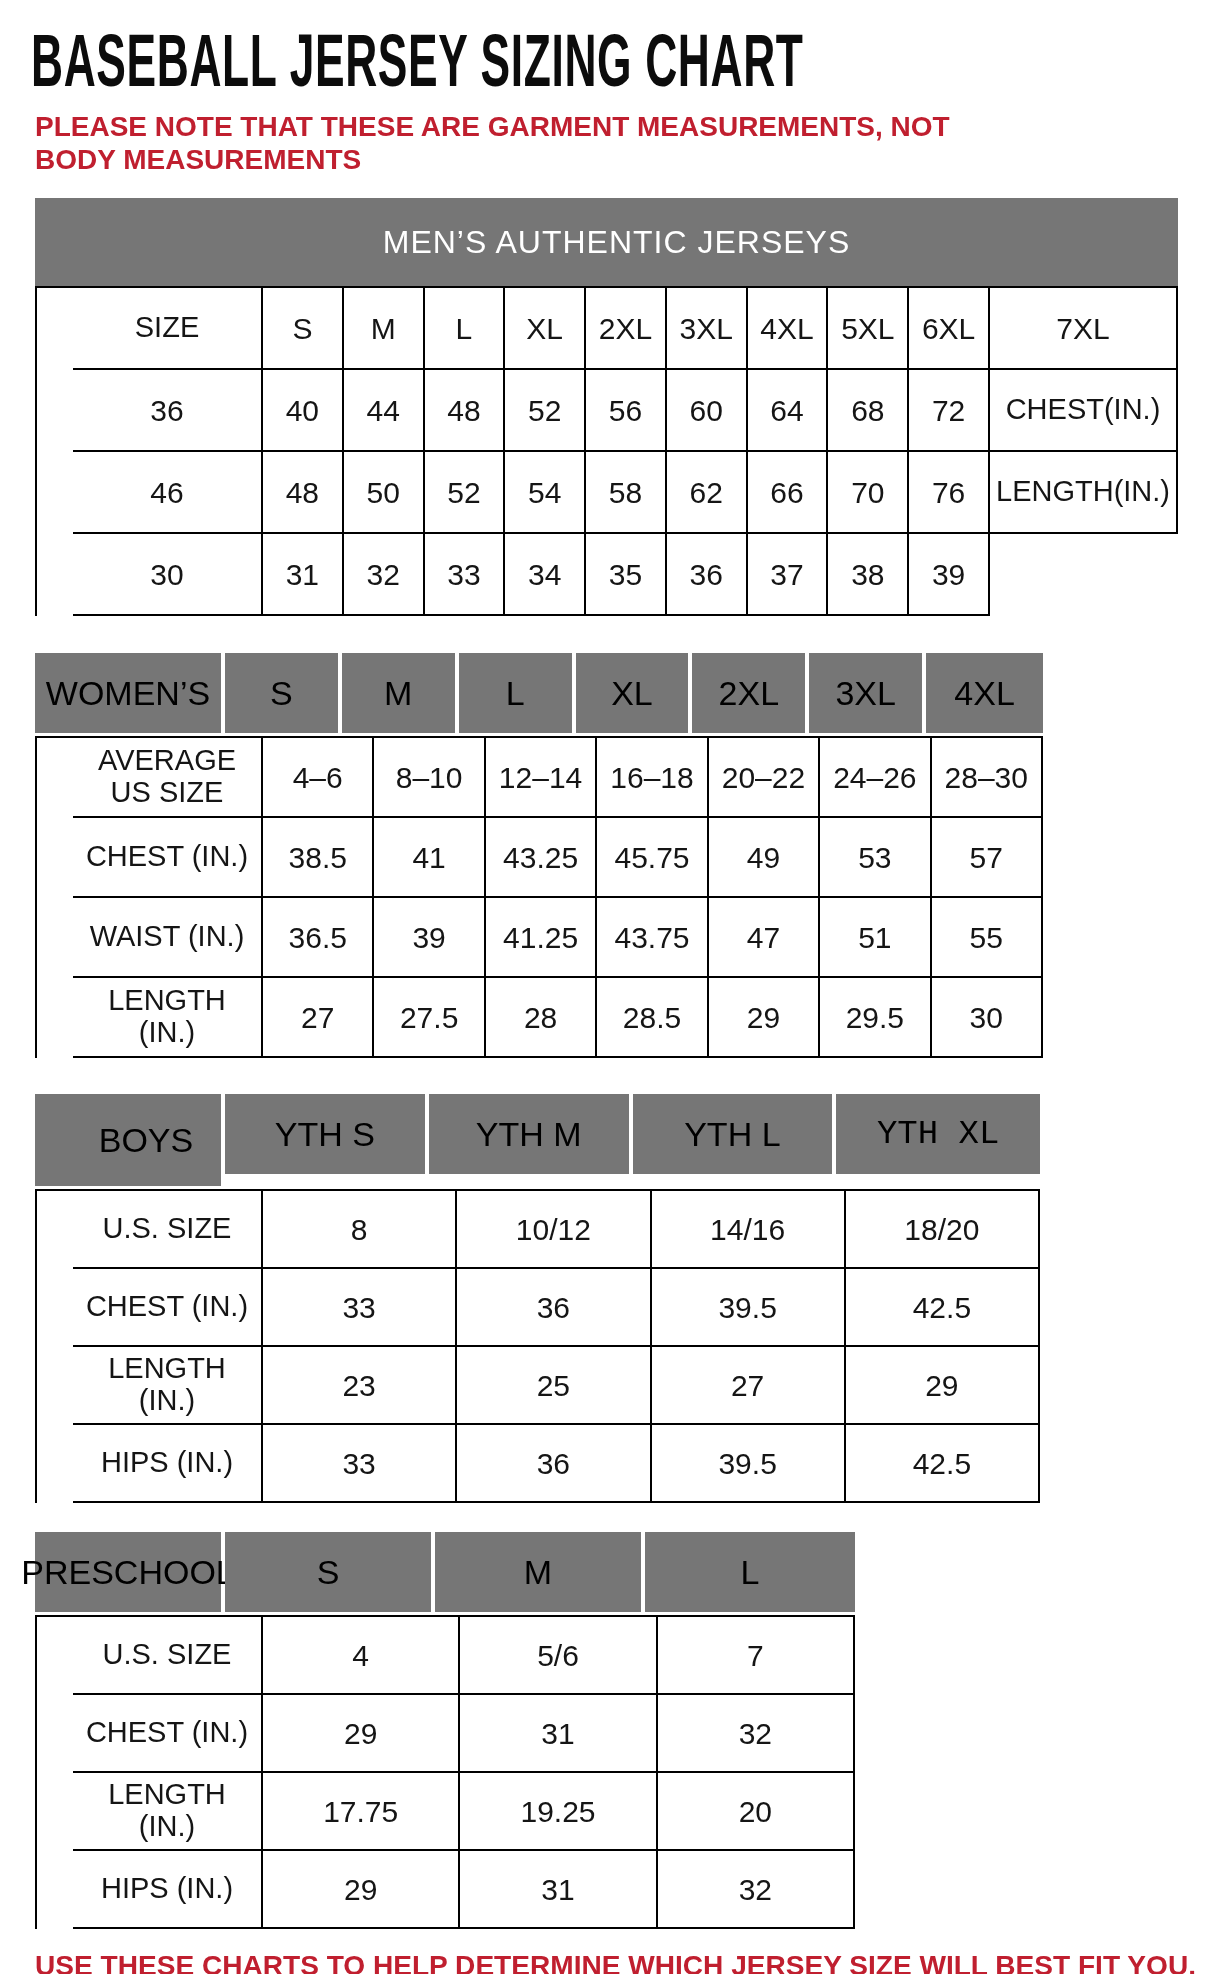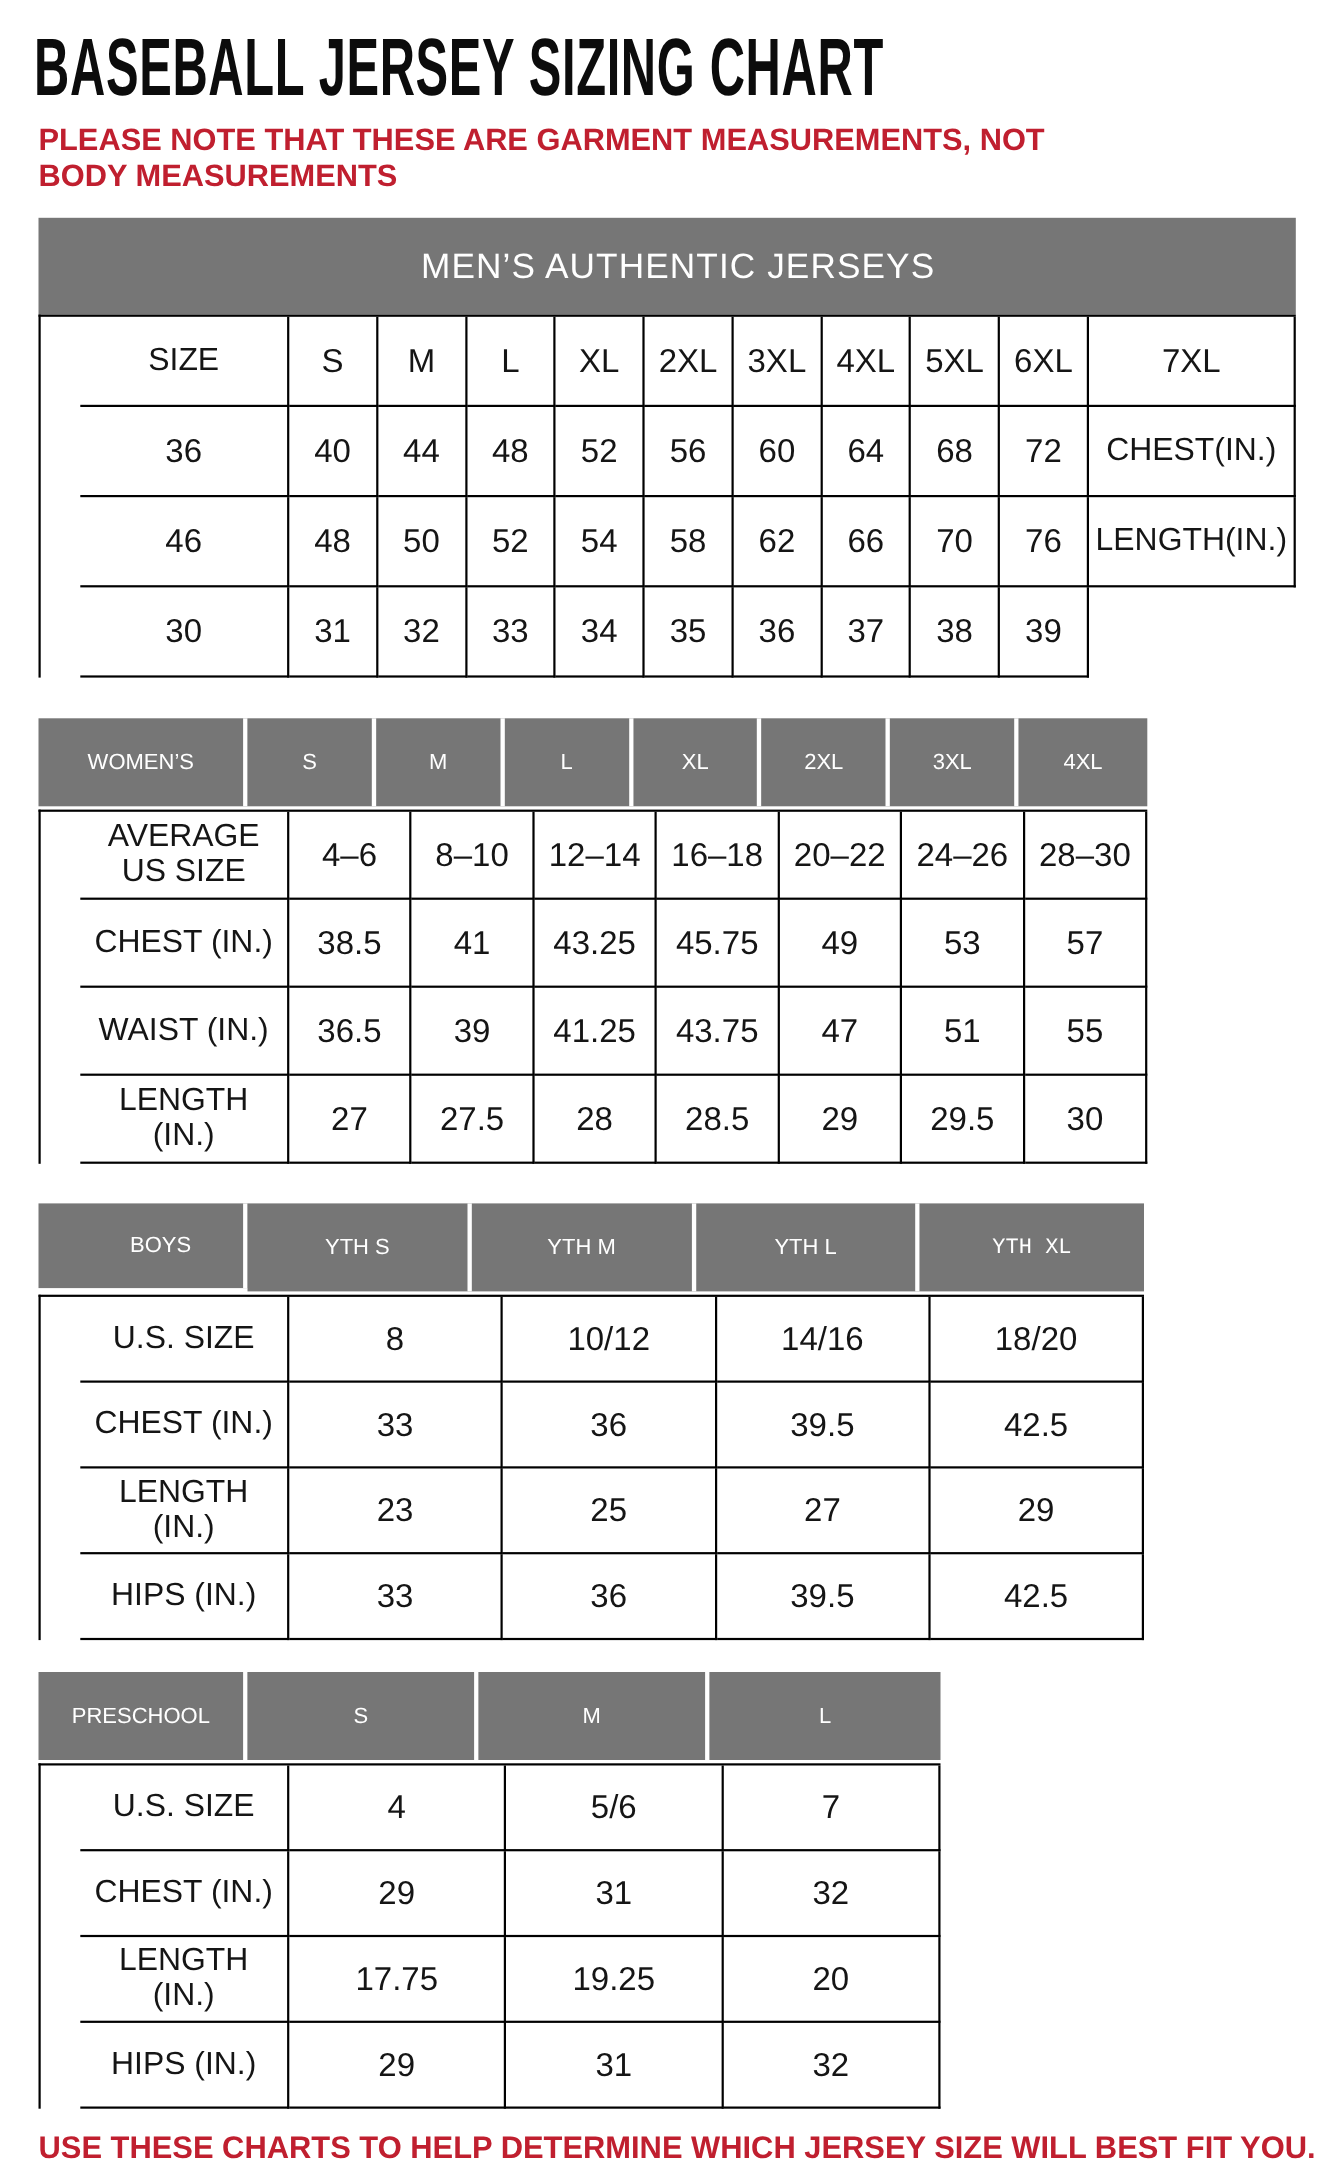--- a/index.html
+++ b/index.html
@@ -45,23 +45,23 @@
     font-size:32px;
     letter-spacing:1px;
     padding-left:20px;
   }
   .ghead{
     display:grid;
     margin-bottom:3px;
   }
   .ghead .hc{
     background:var(--gray);
-    color:#ffffff;
+    color:#000000;
     display:flex;align-items:center;justify-content:center;
-    font-size:20px;
+    font-size:34px;
     box-sizing:border-box;
   }
   .ghead .hc:not(:last-child){border-right:4px solid #ffffff;}
   .bodygrid{
     display:grid;
     border-top:2px solid var(--line);
     border-left:2px solid var(--line);
     box-sizing:border-box;
     padding-left:36px;
   }
@@ -185,21 +185,21 @@
           <div class="cell">27.5</div>
           <div class="cell">28</div>
           <div class="cell">28.5</div>
           <div class="cell">29</div>
           <div class="cell">29.5</div>
           <div class="cell">30</div>
         </div>
       </section>
       <section class="size-table" style="width: 1005px; margin-top: 36px;">
         <div class="ghead" style="grid-template-columns: 190px repeat(4, 1fr);">
-          <div class="hc" style="height: 77px; padding-left: 36px;">BOYS</div>
+          <div class="hc" style="height: 92px; padding-left: 36px;">BOYS</div>
           <div class="hc" style="height: 80px;">YTH S</div>
           <div class="hc" style="height: 80px;">YTH M</div>
           <div class="hc" style="height: 80px;">YTH L</div>
           <div class="hc" style="height: 80px; font-family: Liberation Mono, monospace;">YTH XL</div>
         </div>
         <div class="bodygrid" style="grid-template-columns: 190px repeat(4, 1fr); grid-auto-rows: 78px;">
           <div class="cell label">U.S. SIZE</div>
           <div class="cell">8</div>
           <div class="cell">10/12</div>
           <div class="cell">14/16</div>

